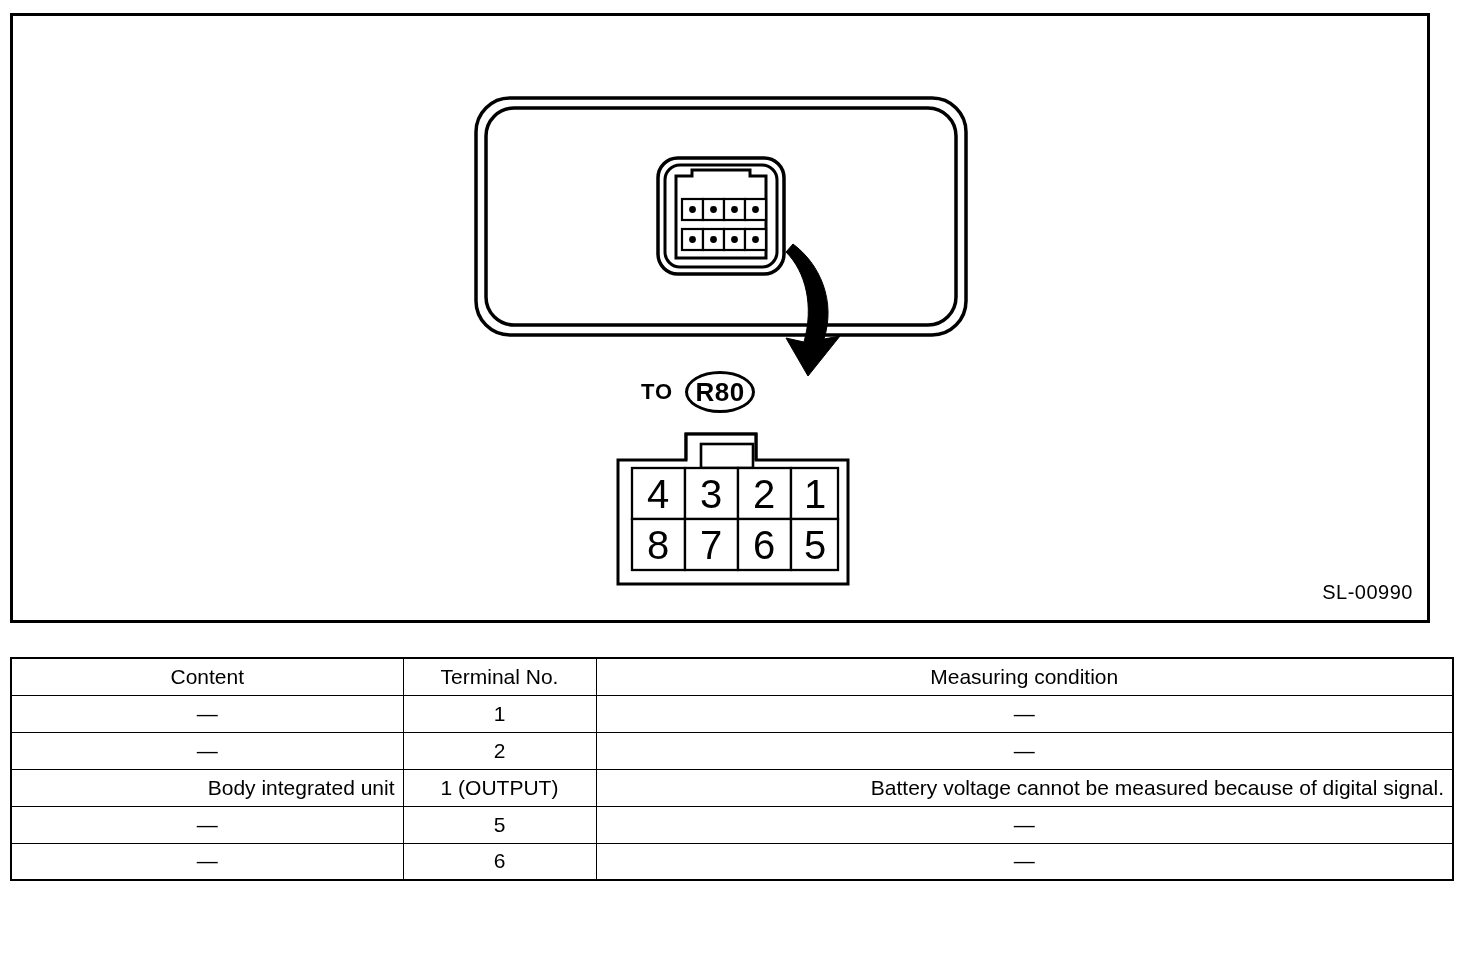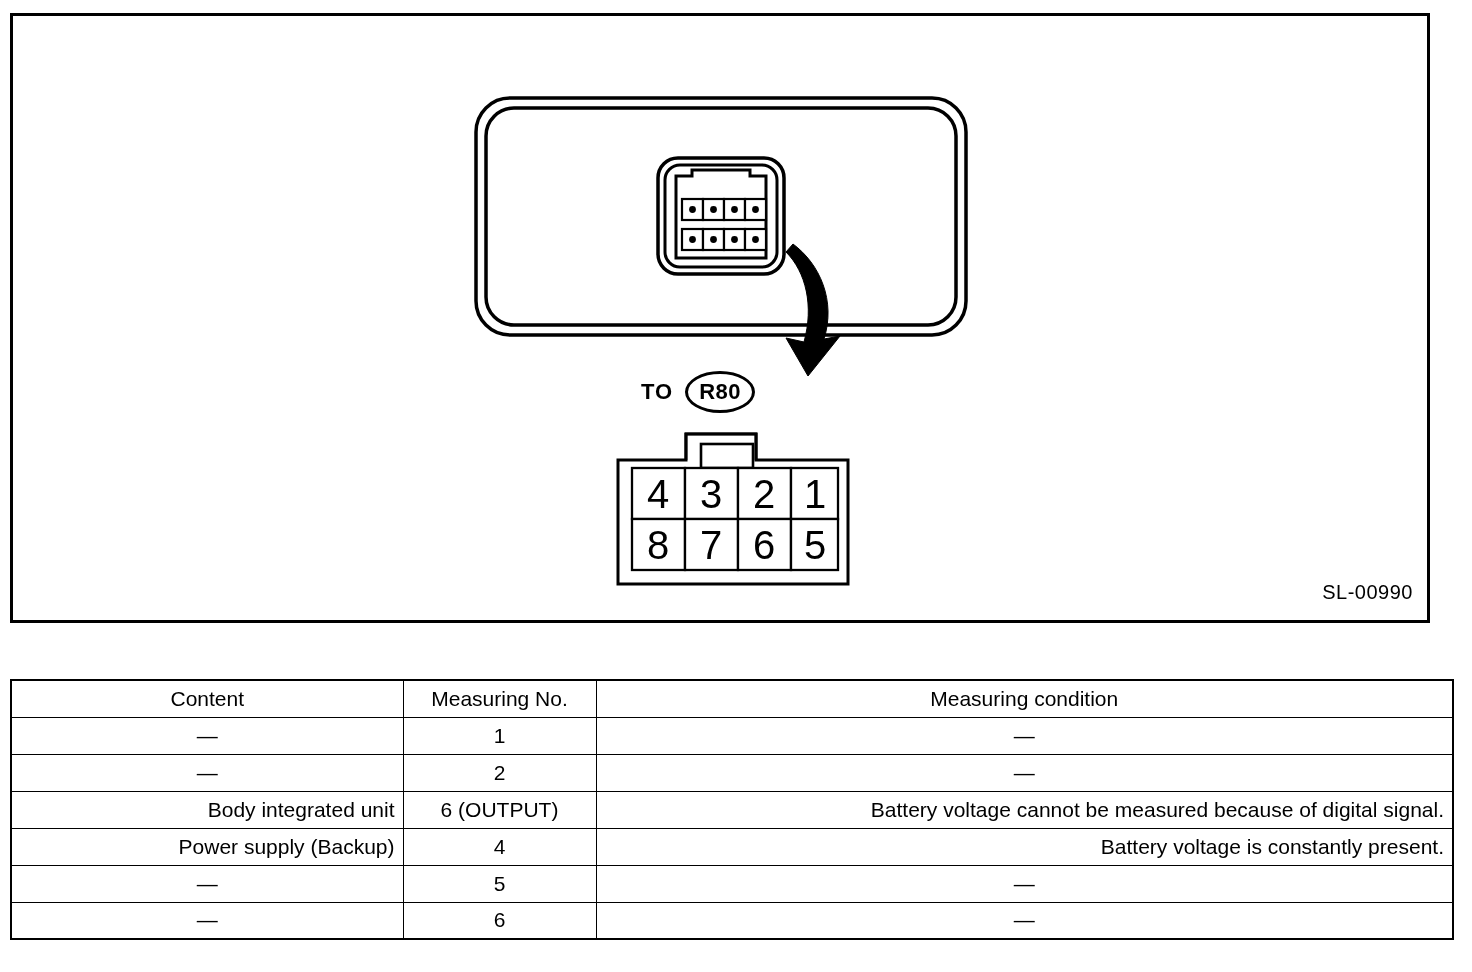--- a/index.html
+++ b/index.html
@@ -61,21 +61,21 @@
     letter-spacing: 1px;
   }
   #r80-bubble {
     width: 70px;
     height: 42px;
     border: 3.5px solid #000;
     border-radius: 50%;
     display: flex;
     align-items: center;
     justify-content: center;
-    font-size: 22px;
+    font-size: 26px;
     font-weight: bold;
     letter-spacing: 0.5px;
     box-sizing: border-box;
   }
 
   
   #pinout-connector {
     position: absolute;
     left: 595px;
     top: 410px;
@@ -103,21 +103,21 @@
     overflow: hidden;
   }
   #spec-table .c-content  { width: 392px; }
   #spec-table .c-terminal { width: 193px; text-align: center; }
   #spec-table .c-cond     { width: 857px; }
 
   #spec-table thead th { text-align: center; }
   #spec-table tbody .dash { text-align: center; }
   #spec-table tbody .txt  { text-align: right; }
 
-  #spec-table { border: 2.5px solid #000; margin-top: 22px; }
+  #spec-table { border: 2.5px solid #000; }
 </style>
 </head>
 <body>
 
 <div id="figure-panel">
 
   <svg id="housing-illustration" viewBox="0 0 520 290">
 
     <rect x="8" y="12" width="490" height="237" rx="34" ry="34" fill="none" stroke="#000" stroke-width="3.5"></rect>
     <rect x="18" y="22" width="470" height="217" rx="28" ry="28" fill="none" stroke="#000" stroke-width="3.5"></rect>
@@ -192,44 +192,39 @@
     </g>
   </svg>
 
   <div id="figure-id">SL-00990</div>
 </div>
 
 <table id="spec-table">
   <thead>
     <tr>
       <th class="c-content">Content</th>
-      <th class="c-terminal">Measuring No.</th>
+      <th class="c-terminal">Terminal No.</th>
       <th class="c-cond">Measuring condition</th>
     </tr>
   </thead>
   <tbody id="spec-table-body">
       <tr>
         <td class="c-content dash">—</td>
         <td class="c-terminal">1</td>
         <td class="c-cond dash">—</td>
       </tr>
       <tr>
         <td class="c-content dash">—</td>
         <td class="c-terminal">2</td>
         <td class="c-cond dash">—</td>
       </tr>
       <tr>
         <td class="c-content txt">Body integrated unit</td>
-        <td class="c-terminal">6 (OUTPUT)</td>
+        <td class="c-terminal">1 (OUTPUT)</td>
         <td class="c-cond txt">Battery voltage cannot be measured because of digital signal.</td>
-      </tr>
-      <tr>
-        <td class="c-content txt">Power supply (Backup)</td>
-        <td class="c-terminal">4</td>
-        <td class="c-cond txt">Battery voltage is constantly present.</td>
       </tr>
       <tr>
         <td class="c-content dash">—</td>
         <td class="c-terminal">5</td>
         <td class="c-cond dash">—</td>
       </tr>
       <tr>
         <td class="c-content dash">—</td>
         <td class="c-terminal">6</td>
         <td class="c-cond dash">—</td>

